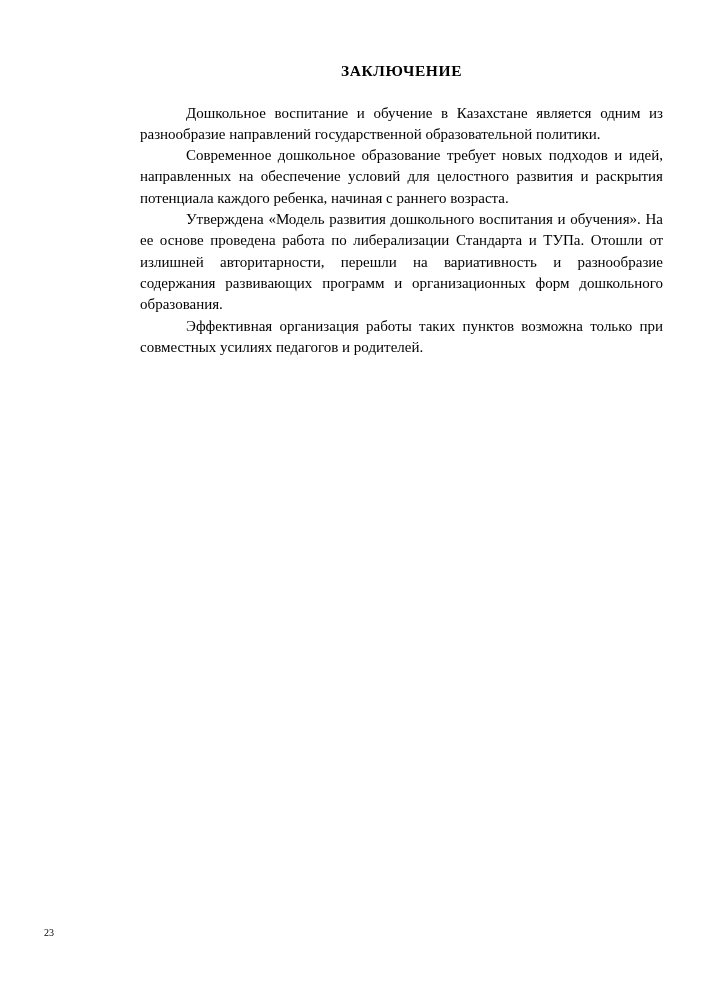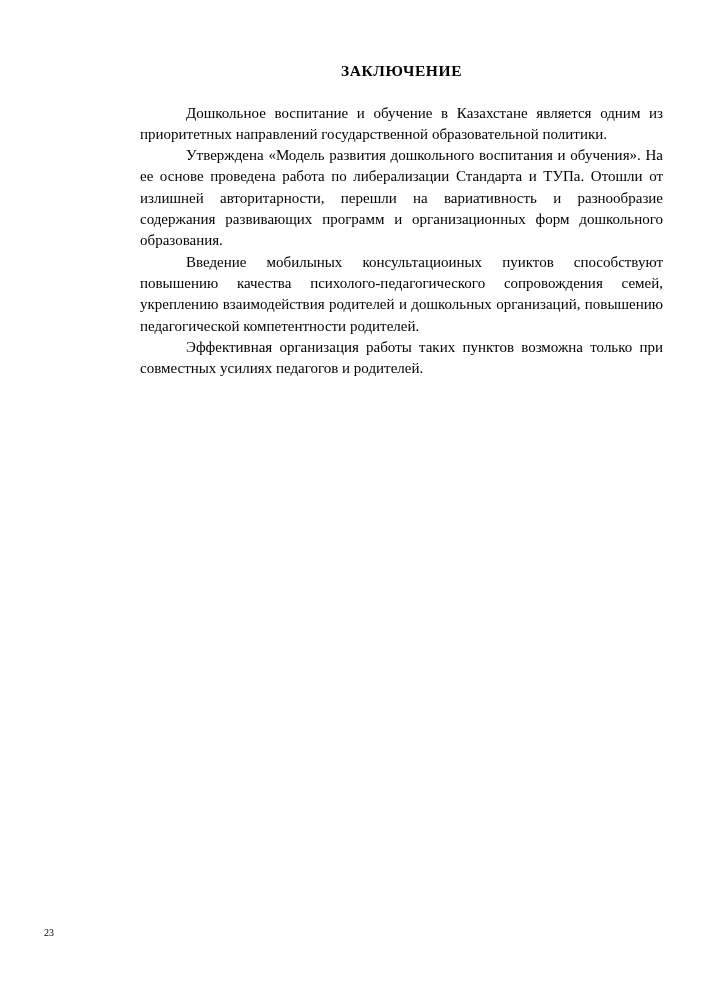--- a/index.html
+++ b/index.html
@@ -56,21 +56,21 @@
   }
 </style>
 </head>
 <body>
 
 <div class="page">
 
   <h1 class="doc-title">ЗАКЛЮЧЕНИЕ</h1>
 
   <div class="body-text">
-    <p>Дошкольное воспитание и обучение в Казахстане является одним из приоритетных направлений государственной образовательной политики.</p>
+    <p>Дошкольное воспитание и обучение в Казахстане является одним из разнообразие направлений государственной образовательной политики.</p>
+    <p>Современное дошкольное образование требует новых подходов и идей, направленных на обеспечение условий для целостного развития и раскрытия потенциала каждого ребенка, начиная с раннего возраста.</p>
     <p>Утверждена «Модель развития дошкольного воспитания и обучения». На ее основе проведена работа по либерализации Стандарта и ТУПа. Отошли от излишней авторитарности, перешли на вариативность и разнообразие содержания развивающих программ и организационных форм дошкольного образования.</p>
-    <p>Введение мобилыных консультациоиных пуиктов способствуют повышению качества психолого-педагогического сопровождения семей, укреплению взаимодействия родителей и дошкольных организаций, повышению педагогической компетентности родителей.</p>
     <p>Эффективная организация работы таких пунктов возможна только при совместных усилиях педагогов и родителей.</p>
   </div>
 
   <div class="page-number">23</div>
 
 </div>
 
 </body></html>

